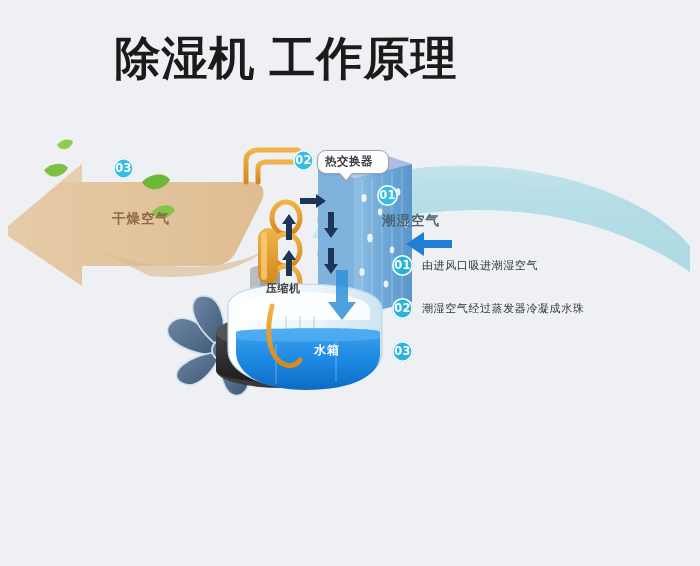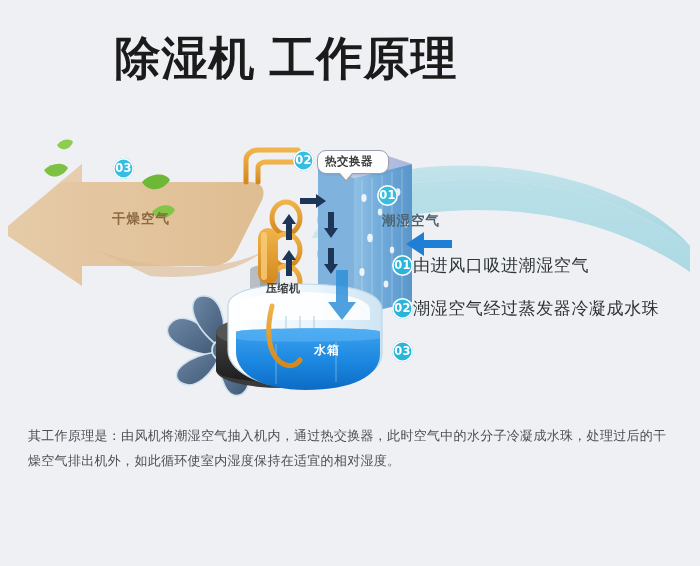--- a/index.html
+++ b/index.html
@@ -157,21 +157,22 @@
     background: #2ab4da;
     color: #fff;
     font-size: 11.5px;
     font-weight: bold;
     line-height: 21px;
     text-align: center;
     letter-spacing: .3px;
     box-shadow: inset 0 0 0 1.6px #ffffff;
   }
   .legend-text {
-    font-size: 17px;
+    margin-left: 9px;
+    font-size: 11px;
     color: #2e3338;
     letter-spacing: .6px;
     white-space: nowrap;
   }
 
   
   .body-copy {
     position: absolute;
     left: 28px;
     top: 423px;
@@ -416,16 +417,15 @@
     <div class="legend-row">
       <div class="legend-badge">02</div>
       <div class="legend-text">潮湿空气经过蒸发器冷凝成水珠</div>
     </div>
     <div class="legend-row">
       <div class="legend-badge">03</div>
     </div>
   </div>
 
   <div class="body-copy">
-    <p>其工作原理是：由风机将潮湿空气抽入机内，通过热交换器，此时空气中的水分子冷凝成水珠，处理过后的干燥空气排出机外，如此循环使室内湿度保持在适宜的相对湿度。</p>
   </div>
 
 </div>
 
 </body></html>

